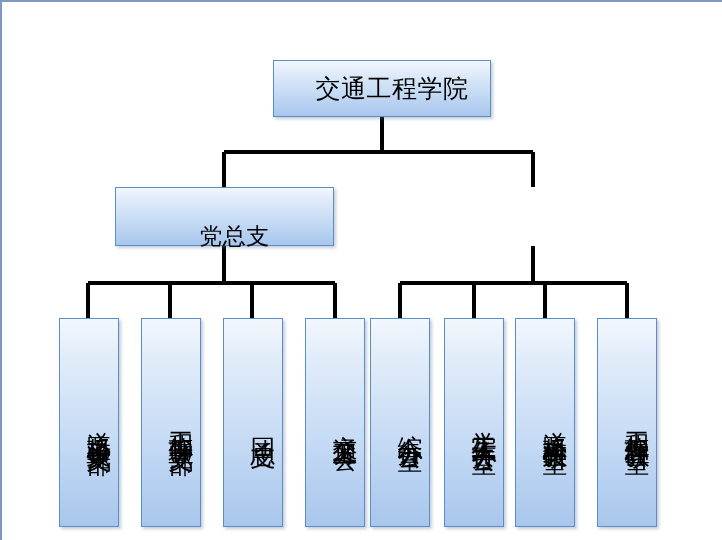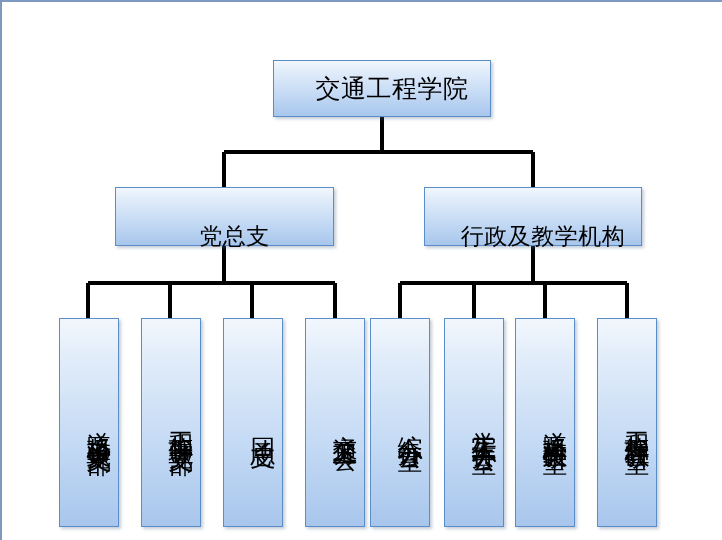--- a/index.html
+++ b/index.html
@@ -128,23 +128,20 @@
       </g>
     </svg>
 
     <div class="node level1">
       <span class="node-label">交通工程学院</span>
     </div>
 
     <div class="node level2 l2-a">
       <span class="node-label">党总支</span>
     </div>
-    <div class="node level2 l2-b">
-      <span class="node-label">行政及教学机构</span>
-    </div>
 
     <div class="node level3 l3-0">
       <span class="node-label">道路桥梁党支部</span>
     </div>
     <div class="node level3 l3-1">
       <span class="node-label">工程管理党支部</span>
     </div>
     <div class="node level3 l3-2">
       <span class="node-label">团总支</span>
     </div>

